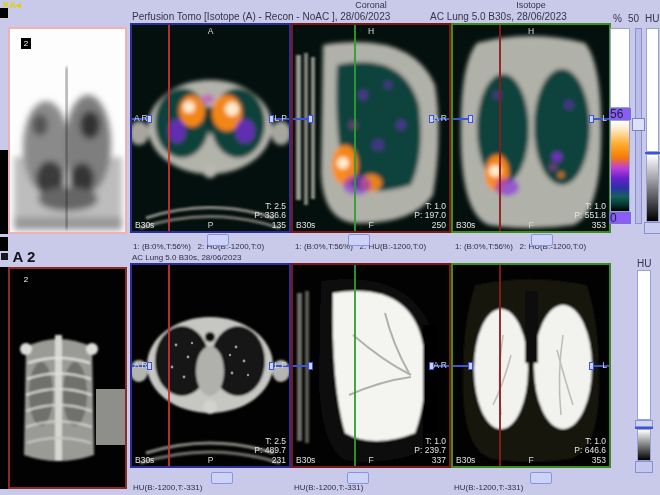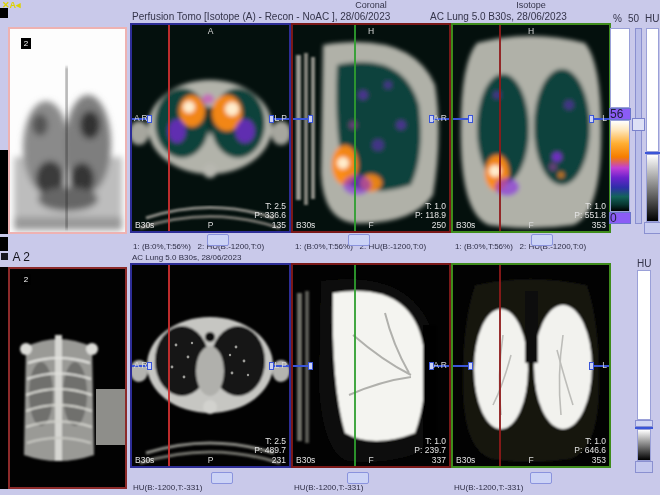--- a/index.html
+++ b/index.html
@@ -75,21 +75,21 @@
         <ellipse cx="58" cy="170" rx="30" ry="12" fill="#666"></ellipse>
         <rect x="4" y="188" width="108" height="13" fill="#9a9a9a"></rect>
       </g>
       <rect x="56" y="38" width="1.4" height="162" fill="#1c1c1c" opacity=".85" filter="url(#lpb2)"></rect>
     </svg>
     <span class="badge" style="left:11px;top:9px;">2</span>
   </div>
 
   <div style="position:absolute;left:1px;top:247px;height:12px;">
     <span style="display:inline-block;width:7px;height:7px;background:#16161e;vertical-align:middle;"></span>
-    <span style="font-size:12px;color:#14141c;font-weight:normal;vertical-align:middle;">A 2</span>
+    <span style="font-size:15px;color:#14141c;font-weight:bold;vertical-align:middle;">A 2</span>
   </div>
 
   <div class="panel" style="left:8px;top:267px;width:119px;height:222px;border:2px solid #8c2a2a;">
     <svg viewBox="0 0 115 218" preserveAspectRatio="none">
       <defs>
           <filter id="lbb">
             <feGaussianBlur stdDeviation="1.2"></feGaussianBlur>
           </filter>
         </defs>
       <rect width="115" height="218" fill="#020202"></rect>
@@ -195,21 +195,21 @@
     <div class="tickline" style="left:0;top:93px;width:16px;"></div>
     <div class="tickhandle" style="left:15px;top:90px;"></div>
     <div class="tickline" style="right:0;top:93px;width:16px;"></div>
     <div class="tickhandle" style="right:15px;top:90px;"></div>
     <span class="ol topc">H</span>
     <span class="ol" style="right:2px;top:88px;">A R</span>
     <span class="ol botc">F</span>
     <span class="frame">B30s</span>
     <div class="stack">
       <div>T: 1.0</div>
-        <div>P: 118.9</div>
+        <div>P: 197.0</div>
         <div>250</div>
     </div>
   </div>
 
   <div class="panel" style="left:451px;top:23px;width:160px;height:210px;border:2px solid #3f8c1c;">
     <svg viewBox="0 0 156 206" preserveAspectRatio="none">
       <defs>
           <filter id="fcb">
             <feGaussianBlur stdDeviation="2.2"></feGaussianBlur>
           </filter>

